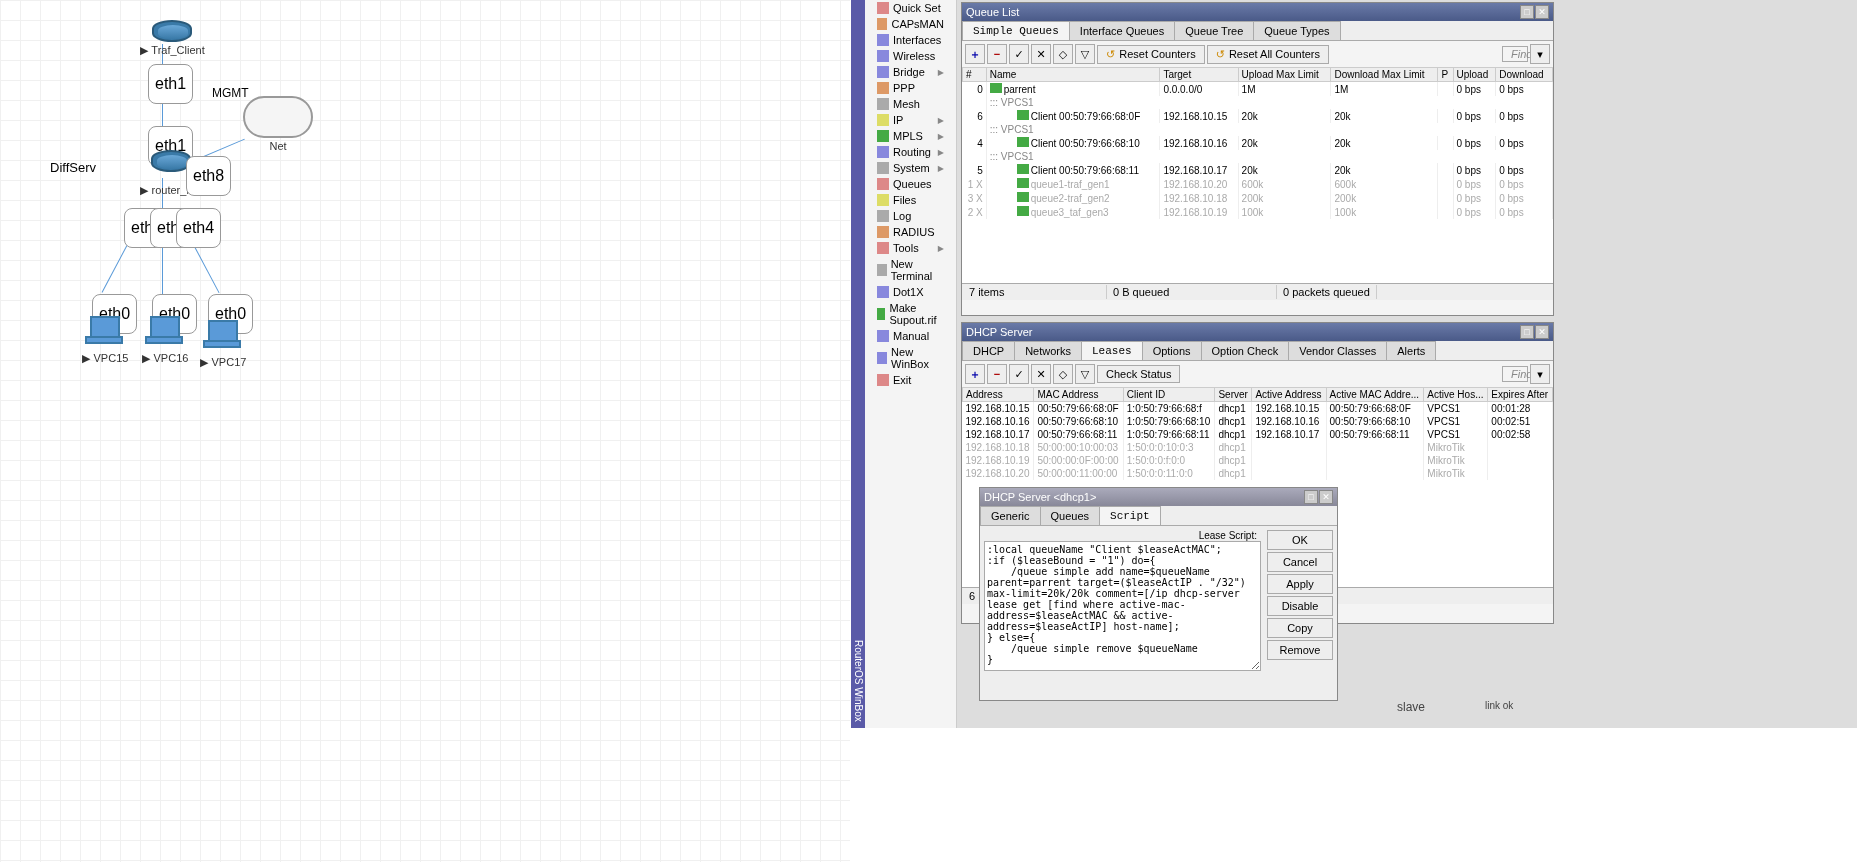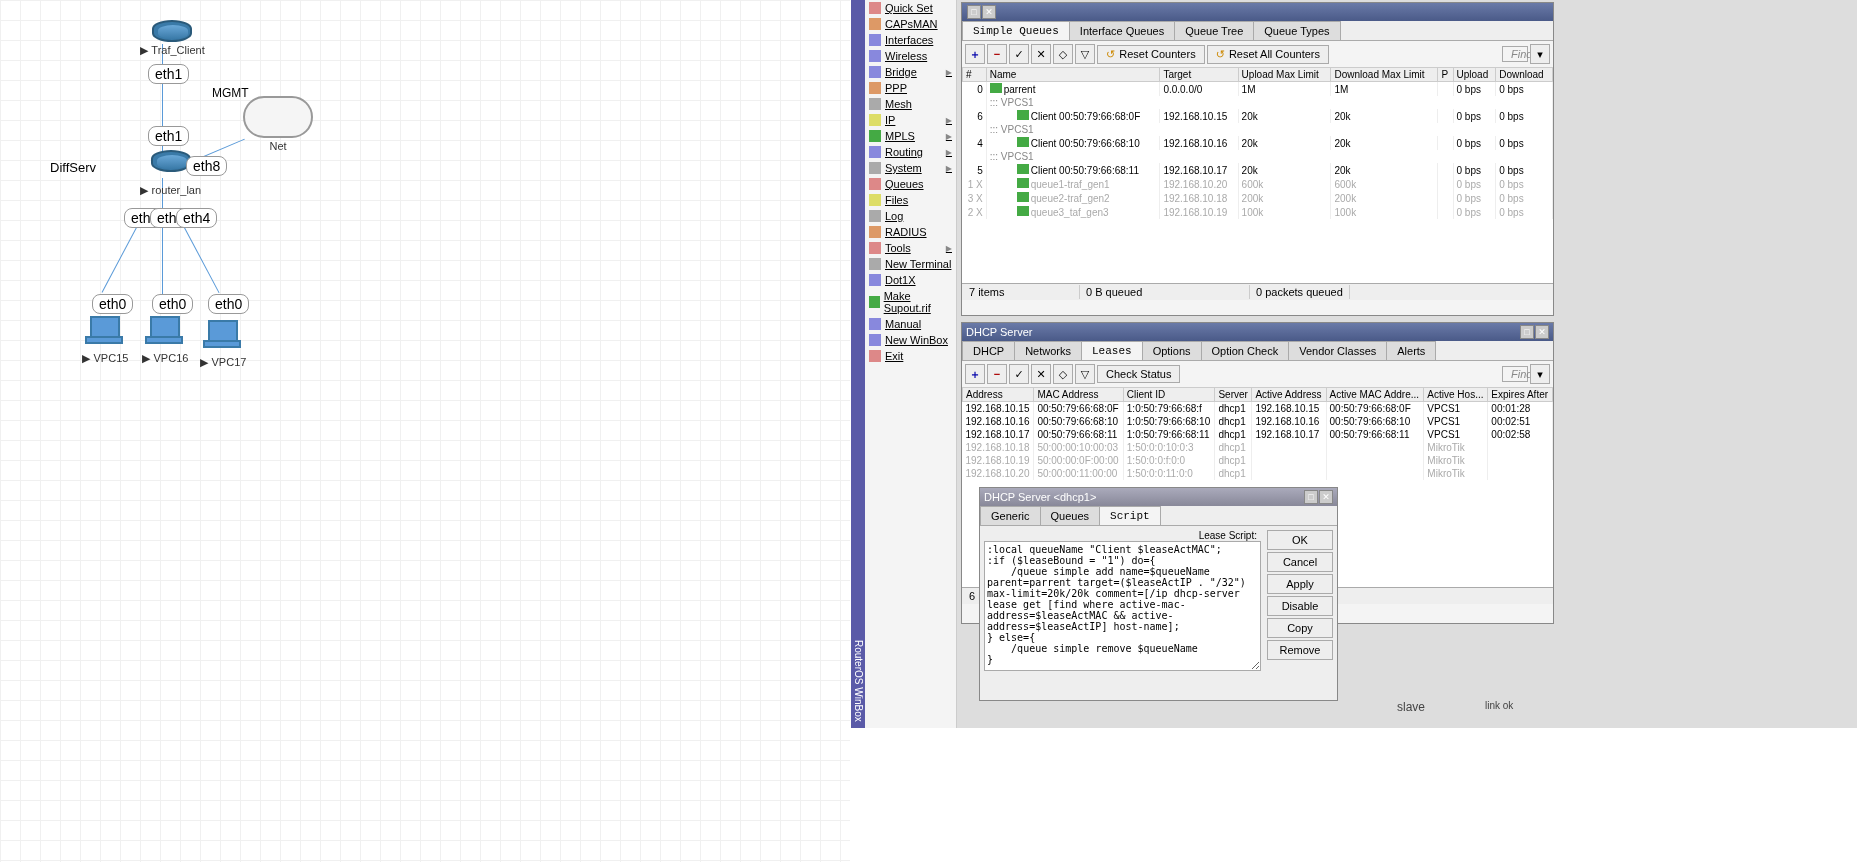--- a/index.html
+++ b/index.html
@@ -5,29 +5,29 @@
 *{box-sizing:border-box;margin:0;padding:0;font-family:Tahoma,Arial,sans-serif;font-size:11px;}
 body{width:1857px;height:862px;background:#fff;overflow:hidden;position:relative;}
 .canvas{position:absolute;left:0;top:0;width:850px;height:862px;background-image:linear-gradient(#f0f0f0 1px,transparent 1px),linear-gradient(90deg,#f0f0f0 1px,transparent 1px);background-size:20px 20px;}
 .node{position:absolute;text-align:center;}
 .router-icon{width:40px;height:22px;background:#3a7aa8;border-radius:50%/40%;border:2px solid #2a5a7a;position:relative;margin:0 auto;}
 .router-icon::before{content:"";position:absolute;left:4px;top:3px;width:30px;height:14px;background:linear-gradient(#6aa8d8,#3a7aa8);border-radius:50%/40%;}
 .pc-icon{width:40px;height:34px;margin:0 auto;position:relative;}
 .pc-mon{width:30px;height:22px;background:#5a9ad8;border:2px solid #3a7aa8;margin:0 auto;}
 .pc-base{width:38px;height:8px;background:#5a9ad8;border:2px solid #3a7aa8;margin-top:-2px;}
 .cloud-icon{width:70px;height:42px;background:#f5f5f5;border:2px solid #999;border-radius:35px;margin:0 auto;position:relative;}
-.eth-lbl{position:absolute;font-size:14px;background:#fff;border:1px solid #999;border-radius:8px;padding:1px 6px;}
+.eth-lbl{position:absolute;font-size:16px;background:#fff;border:1px solid #999;border-radius:8px;padding:10px 6px;}
 .play{color:#333;}
 .node-lbl{font-size:11px;color:#333;margin-top:2px;}
 .line{position:absolute;background:#5a9ad8;transform-origin:0 0;height:1px;}
 
 .winbox{position:absolute;left:851px;top:0;width:1006px;height:728px;display:flex;}
 .vstrip{width:14px;background:#5a5aa8;writing-mode:vertical-rl;text-orientation:mixed;color:#fff;font-size:10px;text-align:center;padding-bottom:6px;display:flex;align-items:center;justify-content:flex-end;}
 .menu{width:92px;background:#f4f4f4;border-right:1px solid #ccc;}
-.menu-item{padding:2px 4px;display:flex;align-items:center;gap:4px;cursor:pointer;text-decoration:underline;}
+.menu-item{padding:2px 12px;display:flex;align-items:center;gap:4px;cursor:pointer;}
 .mi-icon{width:12px;height:12px;display:inline-block;}
 .mi-red{background:#d88;}
 .mi-blue{background:#88d;}
 .mi-green{background:#4a4;}
 .mi-orange{background:#d96;}
 .mi-yellow{background:#dd6;}
 .mi-gray{background:#aaa;}
 .menu-arrow{margin-left:auto;color:#888;font-size:8px;}
 
 .content{flex:1;position:relative;background:#ddd;}
@@ -222,20 +222,21 @@
       </div>
       <div class="menu-item">
         <span class="mi-icon mi-red"></span>
         <span>Exit</span>
       </div>
     </div>
   <div class="content">
 
     <div class="win" style="left:4px;top:2px;width:593px;height:314px;">
       <div class="titlebar">
+        <span class="titlebar-txt">Queue List</span>
         <span class="titlebtn">□</span>
         <span class="titlebtn">✕</span>
       </div>
       <div class="tabs" id="qtabs">
           <div class="tab active">Simple Queues</div>
           <div class="tab">Interface Queues</div>
           <div class="tab">Queue Tree</div>
           <div class="tab">Queue Types</div>
         </div>
       <div class="toolbar">
@@ -348,21 +349,21 @@
                 <td>100k</td>
                 <td>100k</td>
                 <td></td>
                 <td>0 bps</td>
                 <td>0 bps</td>
               </tr>
             </tbody>
           </table>
       </div>
       <div class="statusbar">
-        <div class="status-cell" style="width:117px">7 items</div>
+        <div class="status-cell" style="width:144px">7 items</div>
         <div class="status-cell" style="width:170px">0 B queued</div>
         <div class="status-cell">0 packets queued</div>
       </div>
     </div>
 
     <div class="win" style="left:4px;top:322px;width:593px;height:302px;">
       <div class="titlebar">
         <span class="titlebar-txt">DHCP Server</span>
         <span class="titlebtn">□</span>
         <span class="titlebtn">✕</span>

